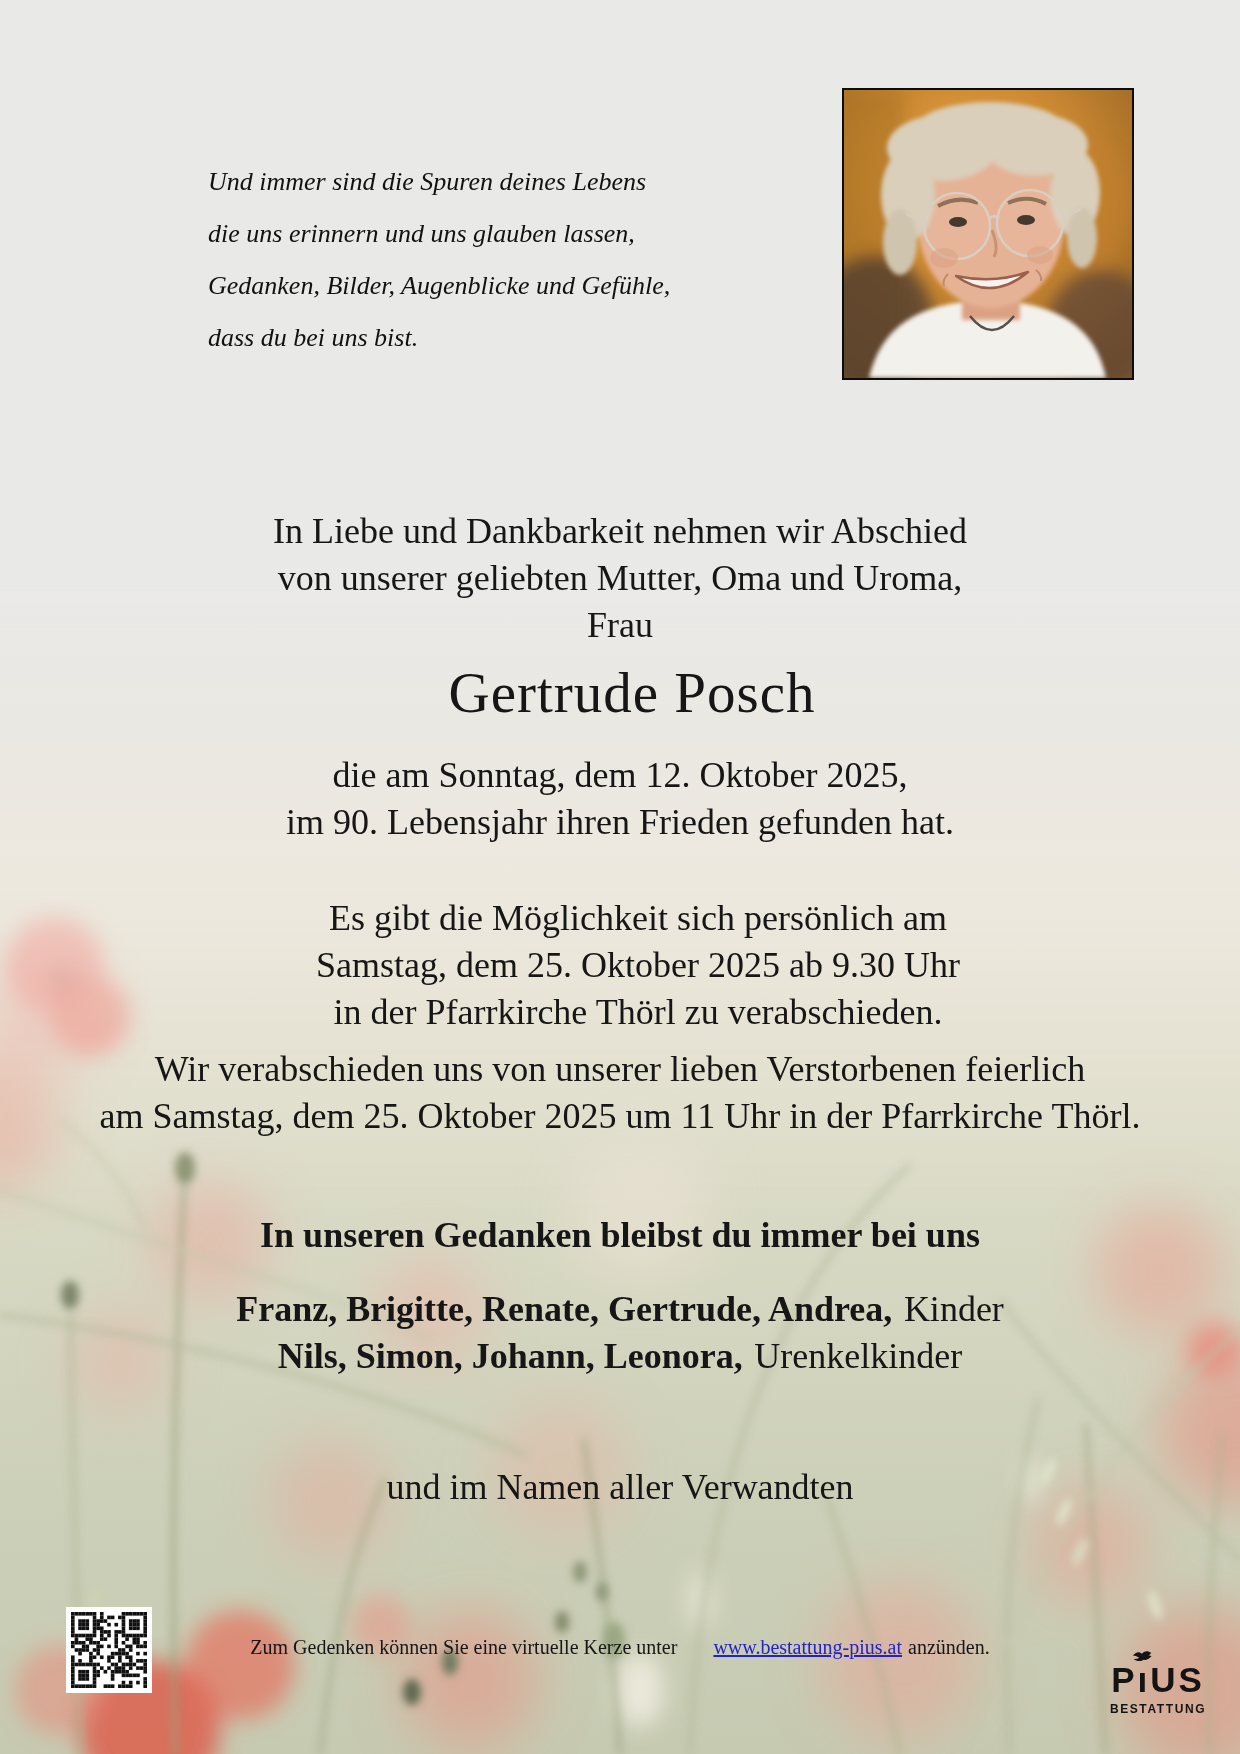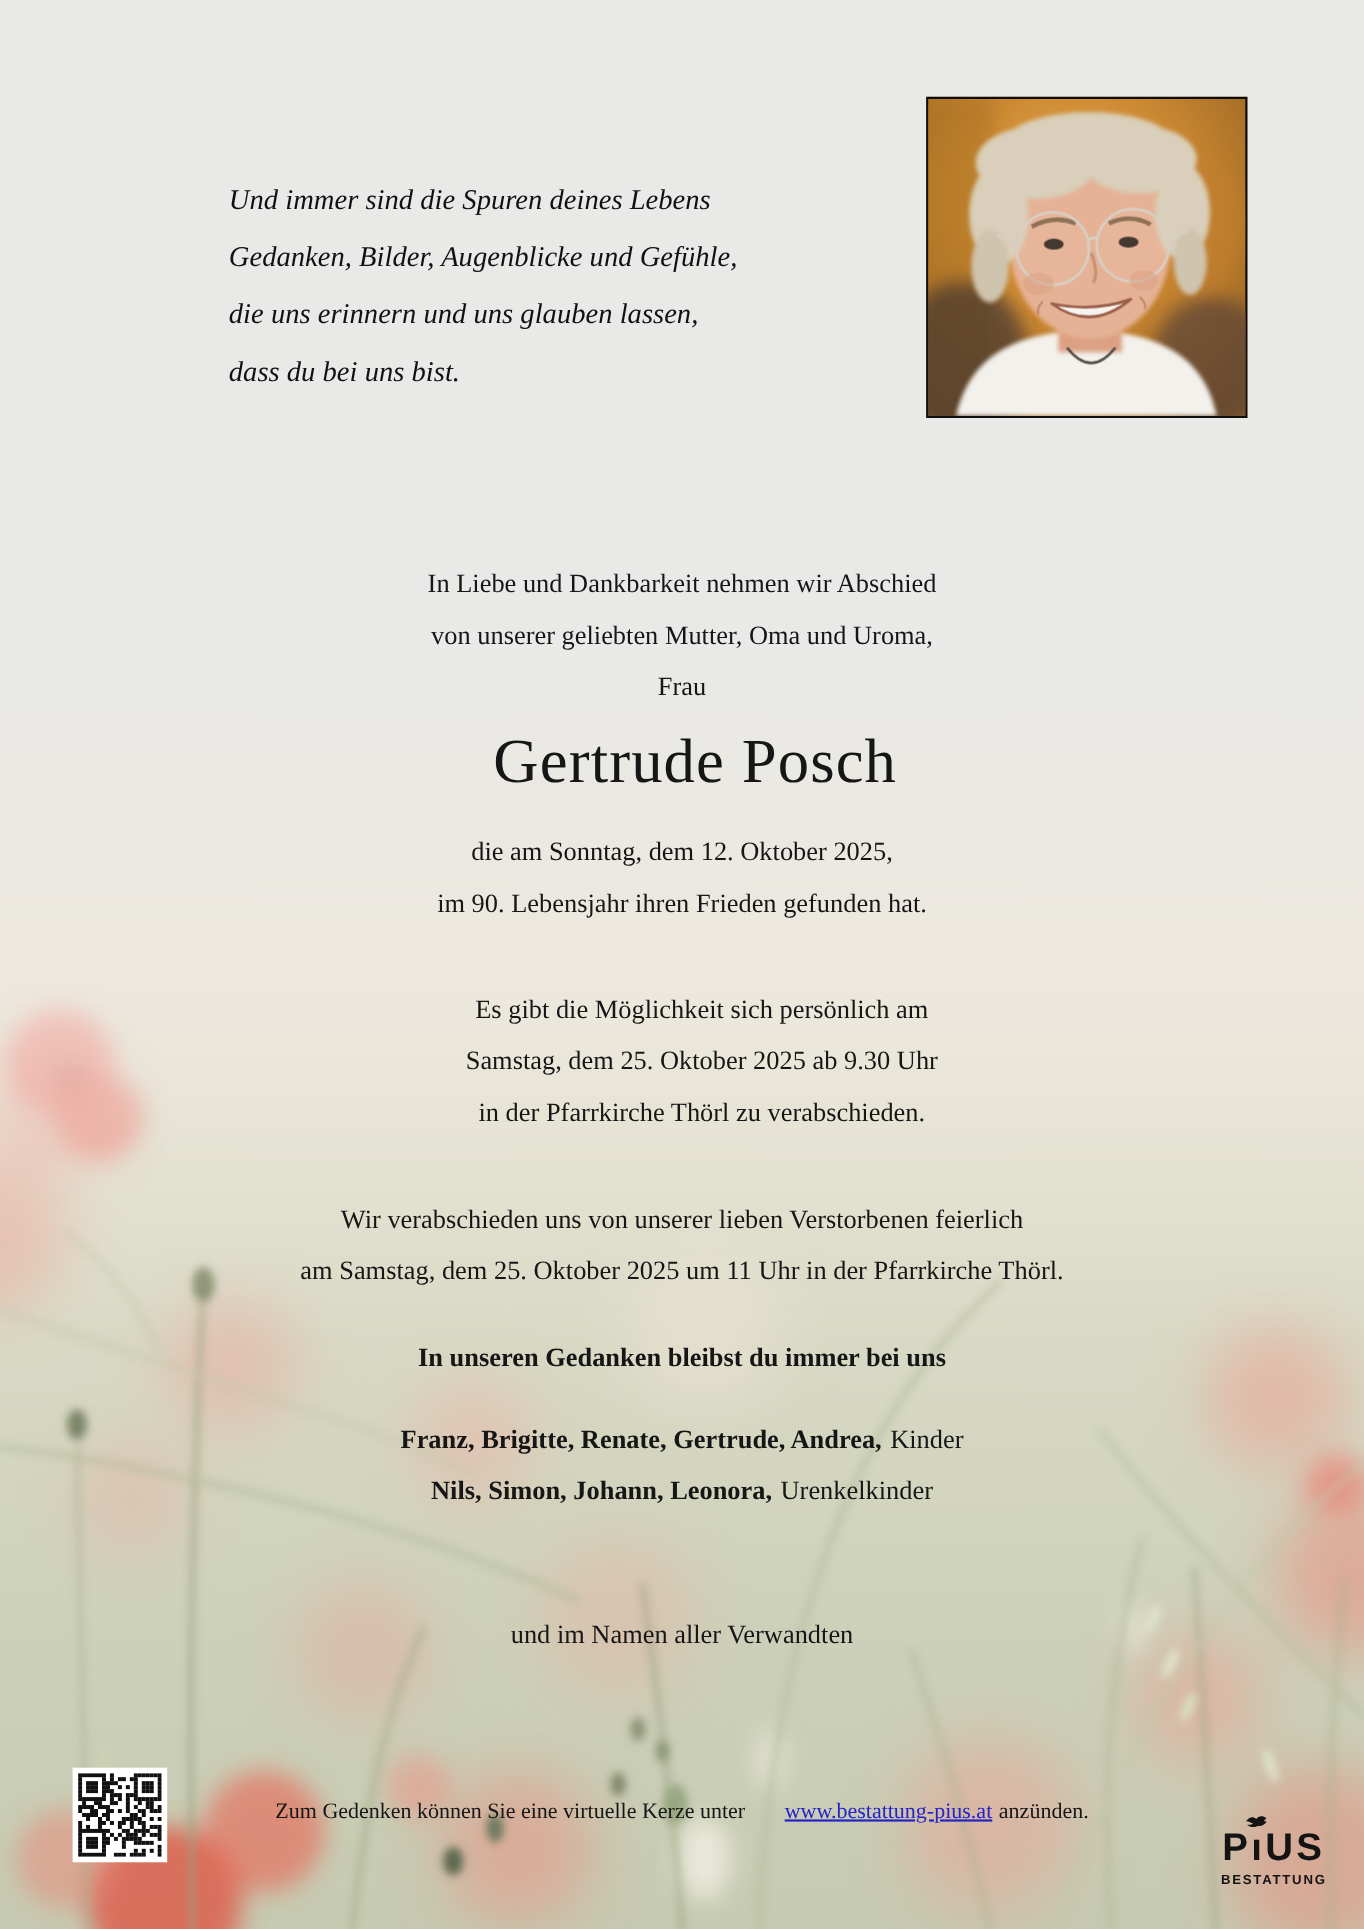--- a/index.html
+++ b/index.html
@@ -9,26 +9,26 @@
     font-family:"Liberation Serif","DejaVu Serif",serif;color:#161616;
   }
   .bg{position:absolute;inset:0;width:1240px;height:1754px;pointer-events:none;}
   
   .poem{position:absolute;left:208px;top:156px;font-style:italic;font-size:26px;line-height:52px;color:#111;}
   
   .portrait{position:absolute;left:842px;top:88px;width:292px;height:292px;margin:0;
     border:2px solid #0d0d0d;box-sizing:border-box;background:#c07f2e;}
   .portrait svg{display:block;width:100%;height:100%;}
   
-  .block{position:absolute;left:0;width:1240px;text-align:center;font-size:24px;line-height:47px;white-space:nowrap;}
+  .block{position:absolute;left:0;width:1240px;text-align:center;font-size:36px;line-height:47px;white-space:nowrap;}
   .intro{top:508px;}
   .name{top:650px;font-size:57px;line-height:62px;font-weight:normal;margin:12px;letter-spacing:1px;}
   .death{top:752px;}
   .viewing{top:895px;padding-left:18px;}
-  .funeral{top:1046px;margin-top:40px;}
+  .funeral{top:1046px;}
   .remember-heading{top:1212px;font-weight:bold;}
   .family{top:1286px;line-height:47px;}
   .family .names{font-weight:bold;text-align:center;}
   .family .relation{margin-left:.32em;}
   .closing{top:1432px;margin-top:32px;}
   
   .candle{top:1632px;font-size:20px;line-height:30px;margin:0;}
   .candle .link{text-decoration:underline;margin:0 .30em;cursor:pointer;}
   .qr{position:absolute;left:66px;top:1607px;width:76px;height:76px;background:#fff;padding:5px;}
   .qr svg{display:block;width:76px;height:76px;fill:#101010;}
@@ -137,22 +137,22 @@
       <ellipse cx="1080" cy="1552" rx="5" ry="15" fill="#d8ddc1" transform="rotate(24 1080 1552)"></ellipse>
       <ellipse cx="1155" cy="1605" rx="5" ry="16" fill="#dfe3c9" transform="rotate(-18 1155 1605)"></ellipse>
       <ellipse cx="95" cy="1600" rx="5" ry="13" fill="#cdd2b4" transform="rotate(12 95 1600)"></ellipse>
     </g>
 
     <rect width="1240" height="1754" fill="url(#topFade)"></rect>
   </svg>
 
   <div class="poem">
     <div>Und immer sind die Spuren deines Lebens</div>
+    <div>die uns erinnern und uns glauben lassen,</div>
     <div>Gedanken, Bilder, Augenblicke und Gefühle,</div>
-    <div>die uns erinnern und uns glauben lassen,</div>
     <div>dass du bei uns bist.</div>
   </div>
 
   <figure class="portrait">
     <svg viewBox="0 0 288 288" aria-hidden="true">
       <defs>
         <radialGradient id="pbg" cx="45%" cy="32%" r="80%">
           <stop offset="0" stop-color="#e8ab4c"></stop>
           <stop offset="0.45" stop-color="#cd8a33"></stop>
           <stop offset="1" stop-color="#8f5e20"></stop>

